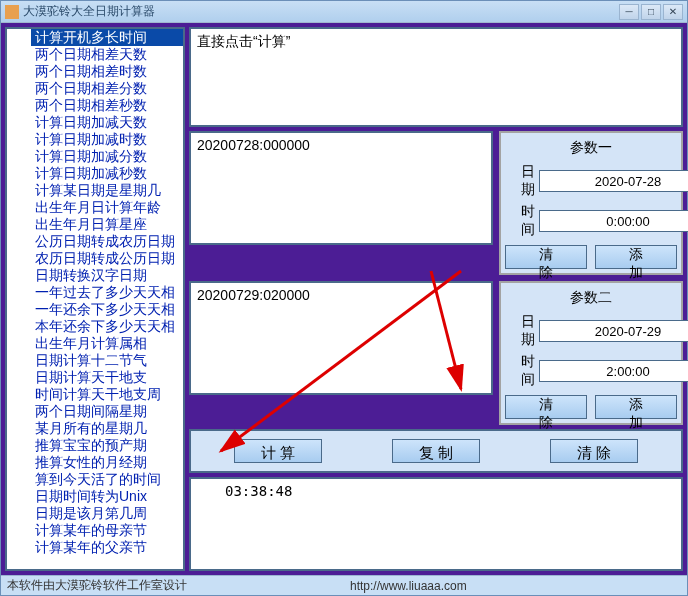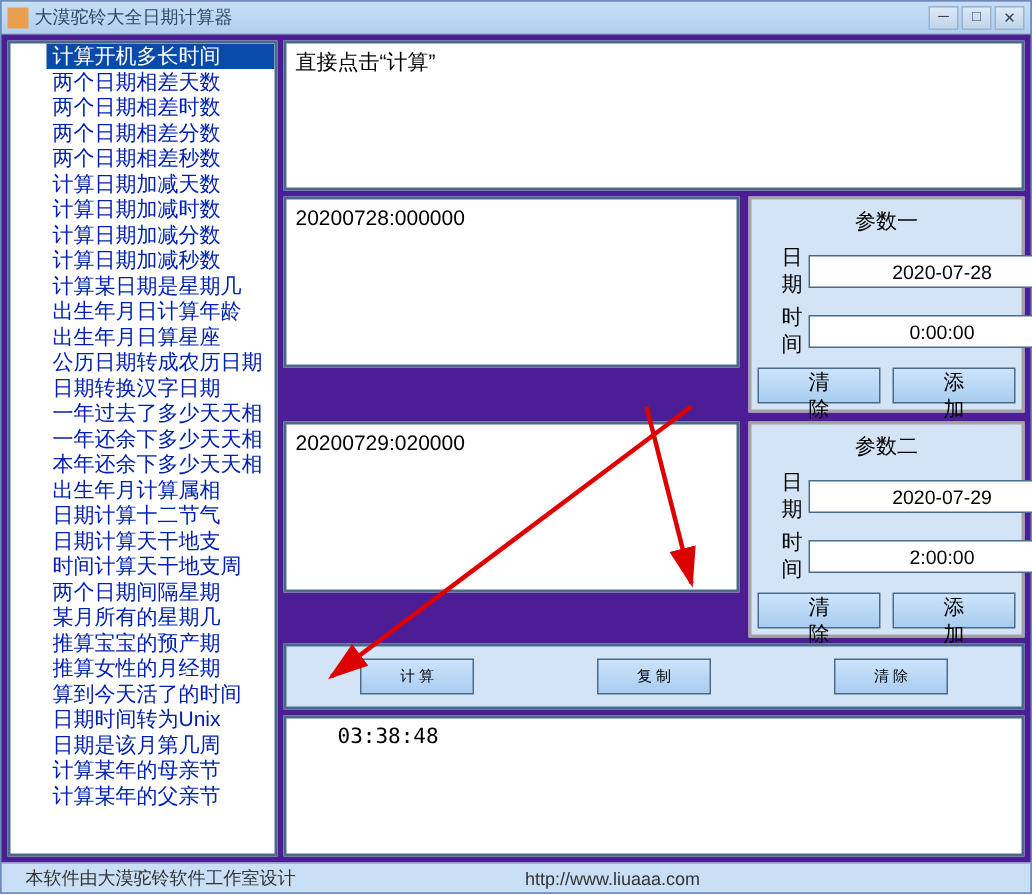--- a/index.html
+++ b/index.html
@@ -24,24 +24,24 @@
 .mid-box textarea { flex:1; height: 114px; }
 .param-panel { width: 184px; background: #d4e4f7; border: 2px solid #a3a3a3; padding: 4px; }
 .param-title { text-align: center; color: #000; font-size: 14px; padding: 2px 0; }
 .param-row { display: flex; align-items: center; margin: 4px 16px; gap: 4px; }
 .param-label { width: 34px; font-size: 14px; color: #000; }
 .param-input { flex: 1; height: 22px; border: 1px solid #4a6a8a; background: #fff; text-align: center; font-size: 13px; }
 .param-btns { display: flex; gap: 8px; margin-top: 6px; justify-content: space-around; }
 .btn { height: 24px; background: linear-gradient(#cde4fb,#a8ccf0); border: 1px solid #4a6a8a; color: #000; font-size: 14px; cursor: pointer; padding: 0 14px; }
 .btn.small { padding: 0 29px; }
 .action-bar { background: #d4e4f7; border: 2px solid #4a6a8a; padding: 8px; display: flex; justify-content: space-around; align-items: center; }
-.btn.big { padding: 4px 26px; font-size: 10px; }
+.btn.big { padding: 4px 26px; font-size: 15px; }
 .result-box { flex: 1; min-height: 90px; font-family: monospace; padding-left: 34px; }
 .statusbar { height: 20px; background: #c8dff5; border-top: 1px solid #9ab4d0; display: flex; align-items: center; font-size: 12px; color: #333; }
-.status-left { padding: 0 16px; flex: 0 0 50%; }
+.status-left { padding: 0 6px; flex: 0 0 50%; }
 .status-mid { flex: 1; padding: 0 6px; }
 .arrow { position: absolute; pointer-events: none; }
 .arrow svg { overflow: visible; }
 </style>
 </head>
 <body>
 
 <div class="window">
   <div class="titlebar">
     <div class="title-icon"></div>
@@ -62,20 +62,21 @@
           <li class="sb-item">两个日期相差分数</li>
           <li class="sb-item">两个日期相差秒数</li>
           <li class="sb-item">计算日期加减天数</li>
           <li class="sb-item">计算日期加减时数</li>
           <li class="sb-item">计算日期加减分数</li>
           <li class="sb-item">计算日期加减秒数</li>
           <li class="sb-item">计算某日期是星期几</li>
           <li class="sb-item">出生年月日计算年龄</li>
           <li class="sb-item">出生年月日算星座</li>
           <li class="sb-item">公历日期转成农历日期</li>
+          <li class="sb-item">农历日期转成公历日期</li>
           <li class="sb-item">日期转换汉字日期</li>
           <li class="sb-item">一年过去了多少天天相</li>
           <li class="sb-item">一年还余下多少天天相</li>
           <li class="sb-item">本年还余下多少天天相</li>
           <li class="sb-item">出生年月计算属相</li>
           <li class="sb-item">日期计算十二节气</li>
           <li class="sb-item">日期计算天干地支</li>
           <li class="sb-item">时间计算天干地支周</li>
           <li class="sb-item">两个日期间隔星期</li>
           <li class="sb-item">某月所有的星期几</li>

